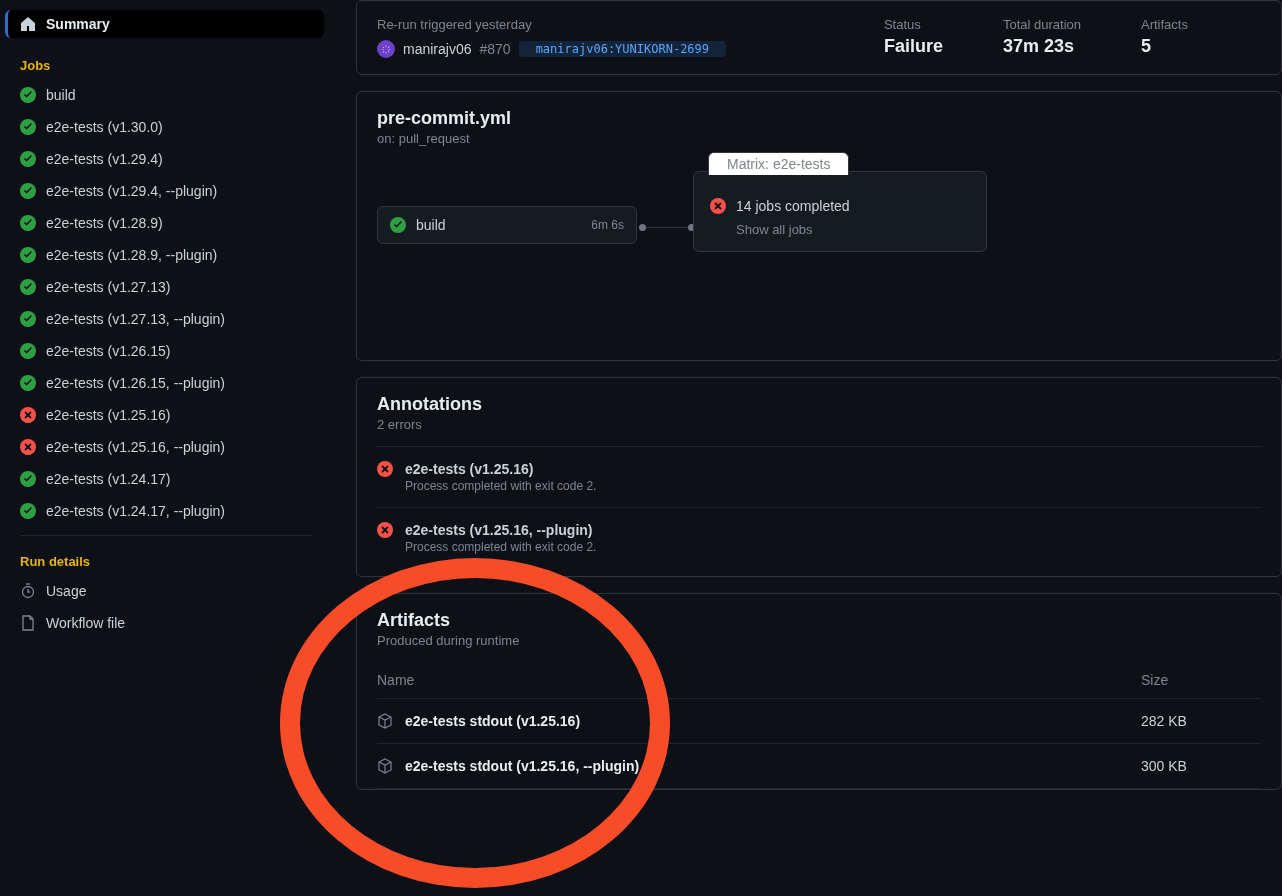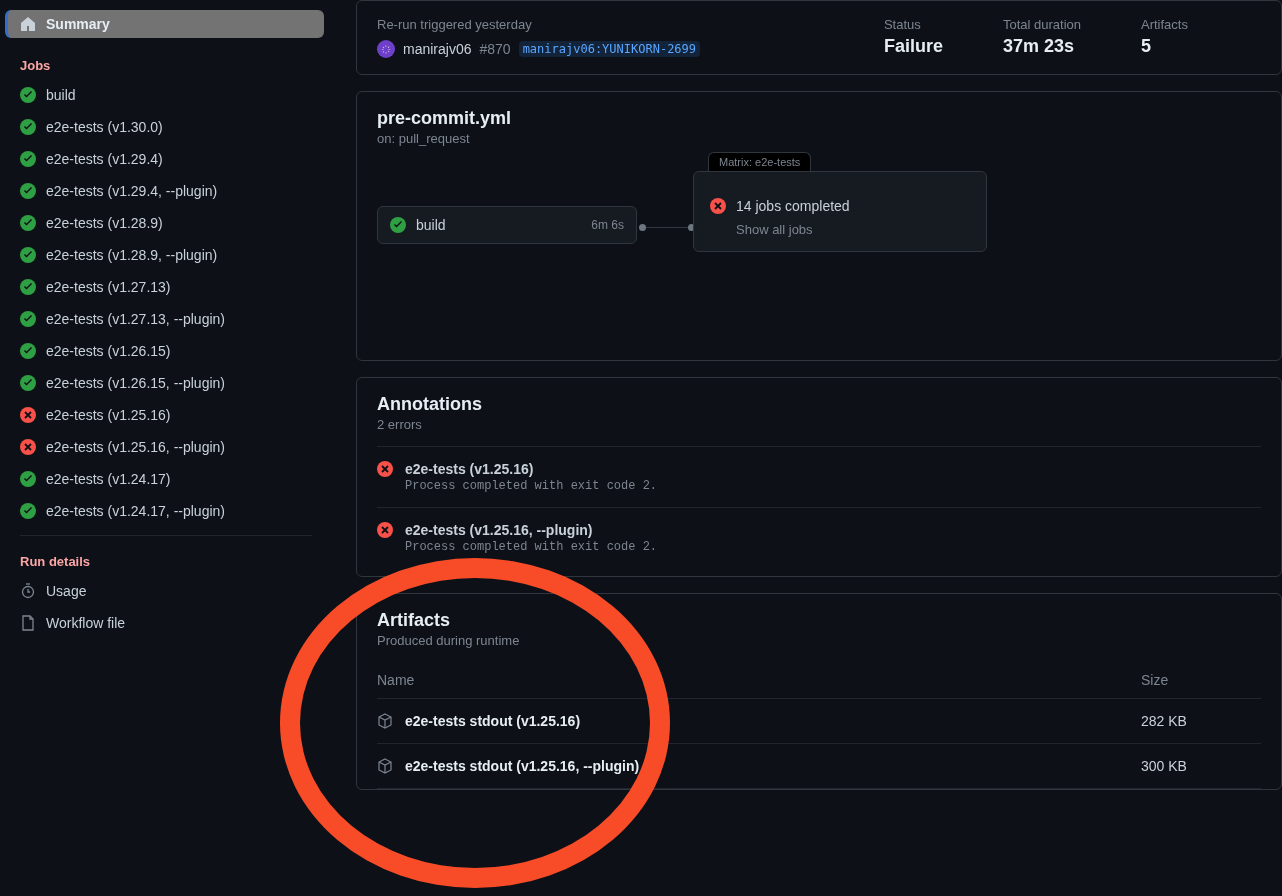--- a/index.html
+++ b/index.html
@@ -9,79 +9,79 @@
     font-family: -apple-system, BlinkMacSystemFont, "Segoe UI", Helvetica, Arial, sans-serif;
     font-size: 14px;
     width: 1282px;
     height: 896px;
     overflow: hidden;
     display: flex;
   }
   .sidebar { width: 340px; padding: 10px 16px 10px 8px; }
   .summary-item {
     display: flex; align-items: center; gap: 10px;
-    background: #737373; border-radius: 6px; padding: 6px 12px;
+    background: #000000; border-radius: 6px; padding: 6px 12px;
     border-left: 3px solid #316dca; margin-left: -3px;
     margin-bottom: 12px;
   }
   .summary-item span { font-weight: 600; color: #e6edf3; }
-  .section-label { color: #fca5a5; font-weight: 600; font-size: 13px; padding: 8px 12px; }
+  .section-label { color: #eab308; font-weight: 600; font-size: 13px; padding: 8px 12px; }
   .job-item, .detail-item {
     display: flex; align-items: center; gap: 10px;
     padding: 6px 12px; border-radius: 6px; cursor: pointer;
     margin-bottom: 4px;
   }
   .job-item .label, .detail-item .label { color: #c9d1d9; }
   .icon { width: 16px; height: 16px; flex-shrink: 0; display: inline-flex; align-items: center; justify-content: center; }
   .check-circle { width: 16px; height: 16px; }
   .main { flex: 1; padding: 0 0 0 16px; display: flex; flex-direction: column; gap: 16px; }
   .panel { border: 1px solid #30363d; border-radius: 6px; background: #0d1117; padding: 16px 20px; }
   .top-row { display: flex; gap: 60px; }
   .top-col { display: flex; flex-direction: column; gap: 4px; }
   .top-label { color: #7d8590; font-size: 13px; }
   .top-value { color: #e6edf3; font-size: 18px; font-weight: 600; }
   .actor-line { display: flex; align-items: center; gap: 8px; margin-top: 4px; }
   .avatar { width: 18px; height: 18px; border-radius: 50%; background: #6e40c9; display:inline-flex;align-items:center;justify-content:center;font-size:9px;color:#fff;}
   .branch-tag {
     background: rgba(56,139,253,0.15); color: #58a6ff;
-    padding: 1px 4px; border-radius: 4px; font-family: ui-monospace, SFMono-Regular, Menlo, monospace;
+    padding: 1px 17px; border-radius: 4px; font-family: ui-monospace, SFMono-Regular, Menlo, monospace;
     font-size: 12px;
   }
   .workflow-title { font-size: 18px; font-weight: 600; color: #e6edf3; }
   .workflow-sub { color: #7d8590; font-size: 13px; margin-top: 2px; }
   .graph { position: relative; margin-top: 40px; height: 140px; }
   .build-card {
     position: absolute; left: 0; top: 20px;
     width: 260px; border: 1px solid #30363d; border-radius: 6px;
     background: #161b22; padding: 10px 12px;
     display: flex; align-items: center; gap: 10px;
   }
   .build-card .duration { margin-left: auto; color: #7d8590; font-size: 12px; }
   .matrix-card {
     position: absolute; left: 316px; top: -15px;
     width: 294px; border: 1px solid #30363d; border-radius: 6px;
     background: #161b22;
   }
   .matrix-tab {
     position: absolute; top: -20px; left: 14px;
-    background: #000000; border: 1px solid #30363d; border-bottom: none;
-    border-radius: 6px 6px 0 0; padding: 3px 10px;
-    font-size: 11px; color: #7d8590;
+    background: #ffffff; border: 1px solid #30363d; border-bottom: none;
+    border-radius: 6px 6px 0 0; padding: 3px 18px;
+    font-size: 14px; color: #7d8590;
   }
   .matrix-body { padding: 18px 16px 14px; }
   .matrix-line { display: flex; align-items: center; gap: 10px; color: #c9d1d9; margin-top: 8px; }
   .matrix-sub { color: #7d8590; font-size: 13px; margin-top: 8px; margin-left: 26px; cursor: pointer; }
   .connector-dot { position: absolute; width: 7px; height: 7px; border-radius: 50%; background: #6e7681; top: 38px; }
   .connector-line { position: absolute; height: 1px; background: #30363d; top: 41px; }
   .ann-title { font-size: 18px; font-weight: 600; color: #e6edf3; }
   .ann-sub { color: #7d8590; font-size: 13px; margin-top: 2px; }
   .ann-item { display: flex; gap: 12px; padding: 14px 0; border-top: 1px solid #21262d; margin-top: 0; }
   .ann-item:first-of-type { margin-top: 14px; }
   .ann-item .head { font-weight: 600; color: #c9d1d9; }
-  .ann-item .msg { font-family: Liberation Mono, monospace; font-size: 12px; color: #7d8590; margin-top: 2px; }
+  .ann-item .msg { font-family: Liberation Sans, sans-serif; font-size: 12px; color: #7d8590; margin-top: 2px; }
   .art-header { display: flex; gap: 40px; color: #7d8590; padding: 10px 0; border-bottom: 1px solid #21262d; margin-top: 14px; }
   .art-row { display: flex; align-items: center; gap: 12px; padding: 14px 0; border-bottom: 1px solid #21262d; }
   .art-name { font-weight: 600; color: #e6edf3; flex: 1; }
   .art-size { width: 120px; color: #c9d1d9; }
   .hr-sidebar { border: none; border-top: 1px solid #21262d; margin: 10px 12px; }
   .circle-annotation {
     position: absolute; border: 20px solid #f84c28; border-radius: 50%;
     width: 390px; height: 330px; left: 280px; top: 558px; pointer-events: none;
     z-index: 50;
   }

